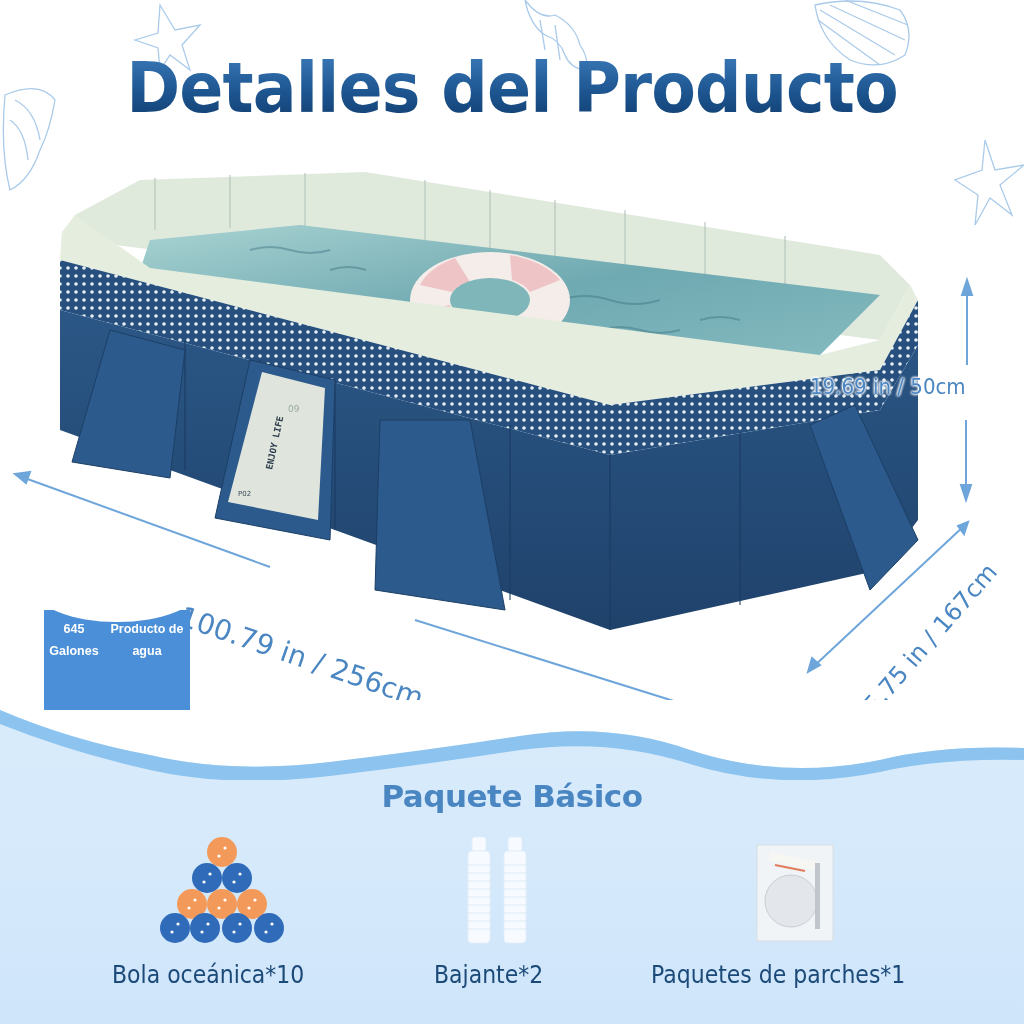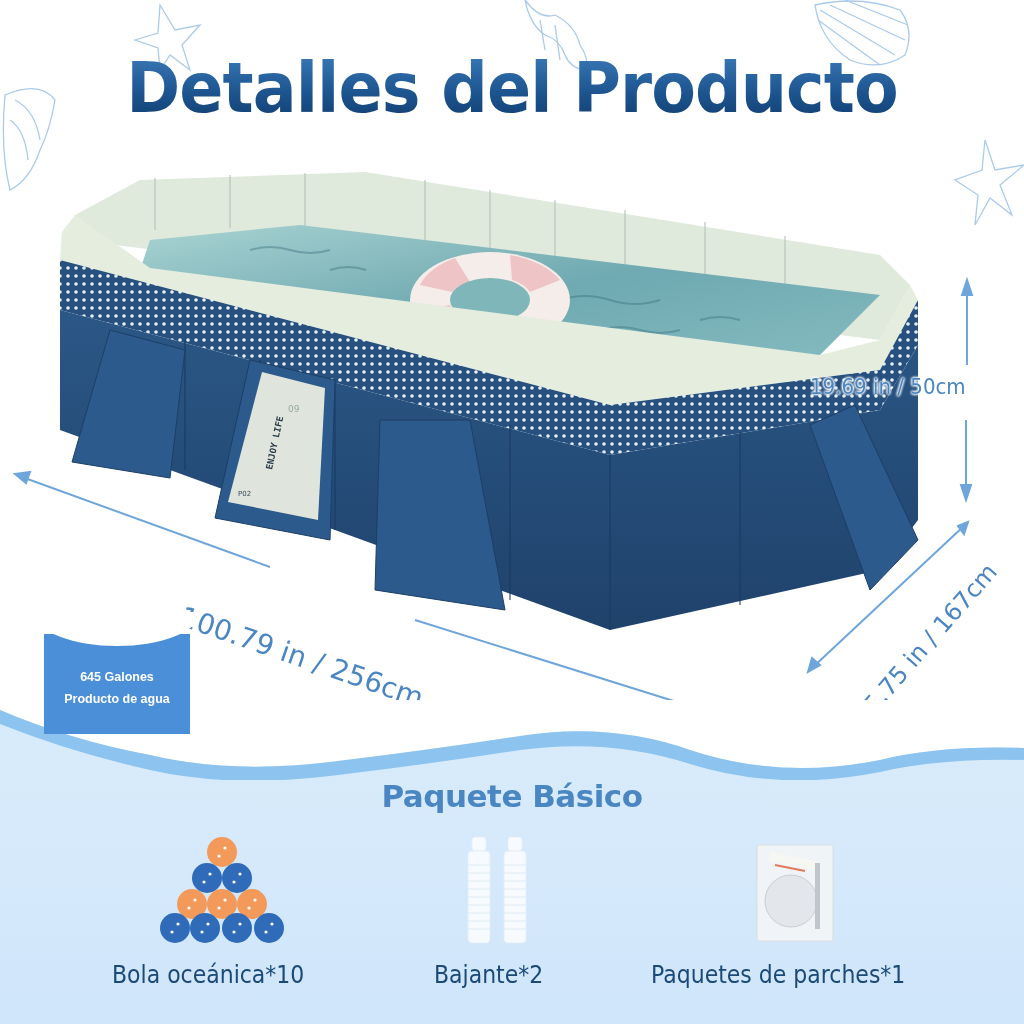--- a/index.html
+++ b/index.html
@@ -18,24 +18,24 @@
     -webkit-background-clip: text; background-clip: text;
     -webkit-text-fill-color: transparent;
     transform: scaleX(0.93);
   }
   .deco { stroke: #8db9e3; fill: none; stroke-width: 1.3; opacity: 0.75; }
   .dim-text {
     color: #4a86c2; font-family: "DejaVu Sans", sans-serif;
     font-weight: normal; white-space: nowrap;
   }
   .capacity-badge {
-    left: 44px; top: 634px; width: 146px; height: 100px;
+    left: 44px; top: 610px; width: 146px; height: 100px;
     background: #4a8fd8;
     color: #fff; font-weight: bold; font-size: 12.5px; line-height: 22px;
-    text-align: center; display: flex; flex-direction: column; justify-content: center;
+    text-align: center; display: flex; flex-direction: row; 
     padding-top: 8px; box-sizing: border-box;
   }
   .capacity-badge::before {
     content: ""; position: absolute; left: -10px; right: -10px; top: -22px; height: 34px;
     background: #ffffff; border-radius: 0 0 50% 50% / 0 0 100% 100%;
   }
   .bottom-bg {
     left: 0; top: 700px; width: 1024px; height: 324px;
     background: linear-gradient(180deg, #d8ebfb 0%, #d6eafb 40%, #cfe5fa 100%);
   }

